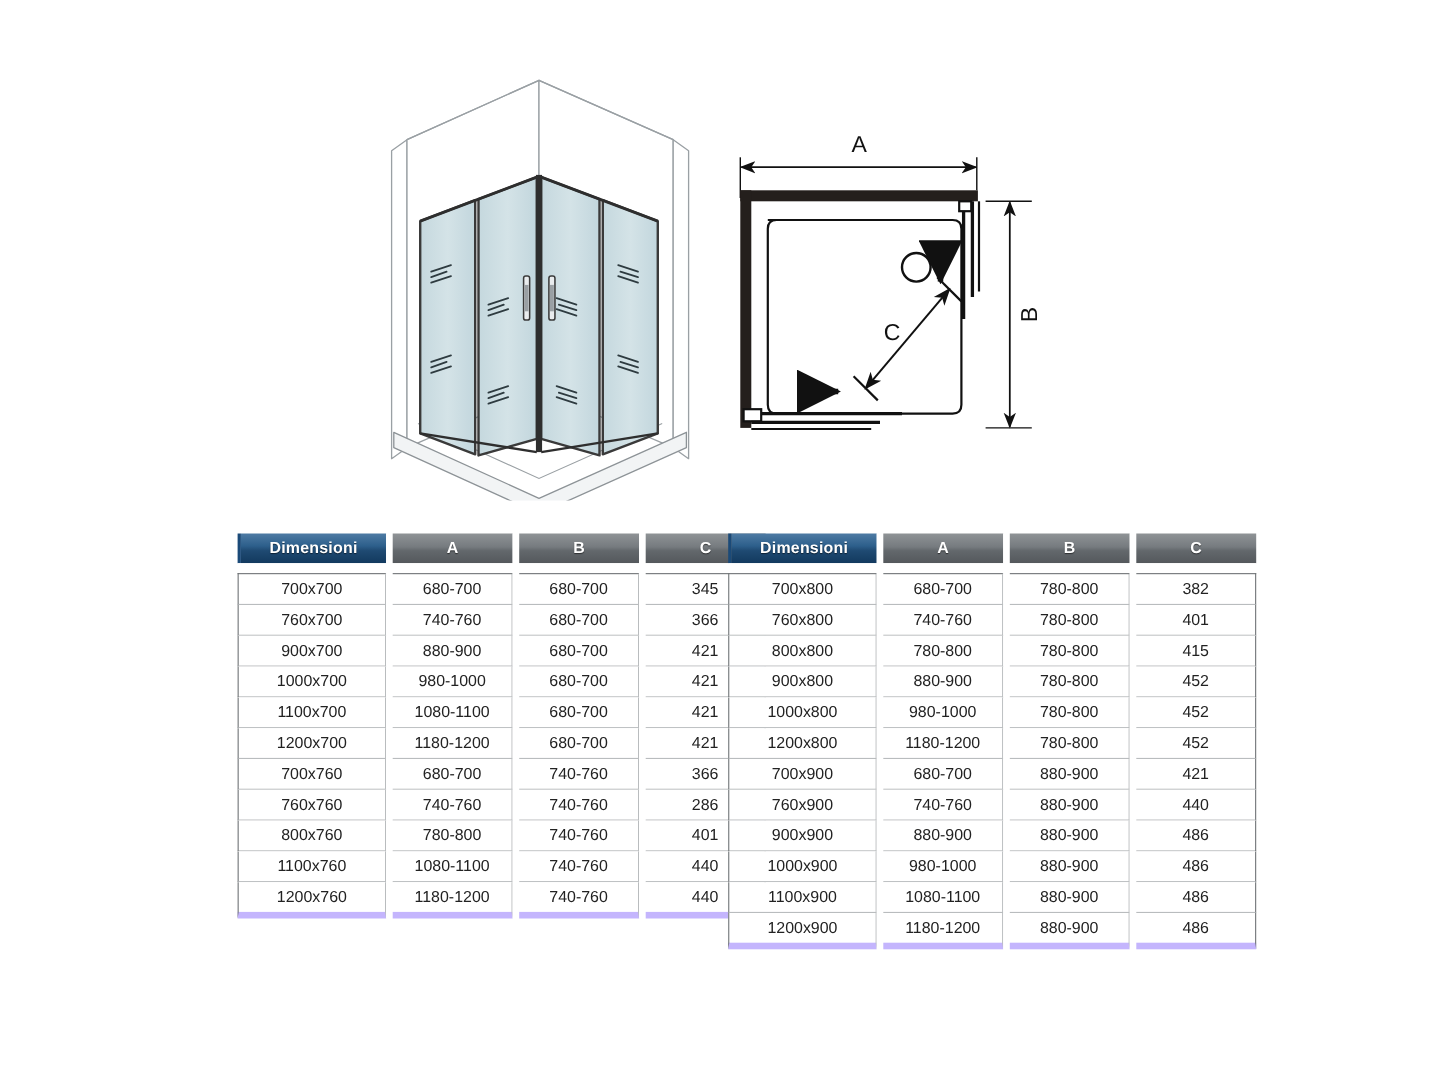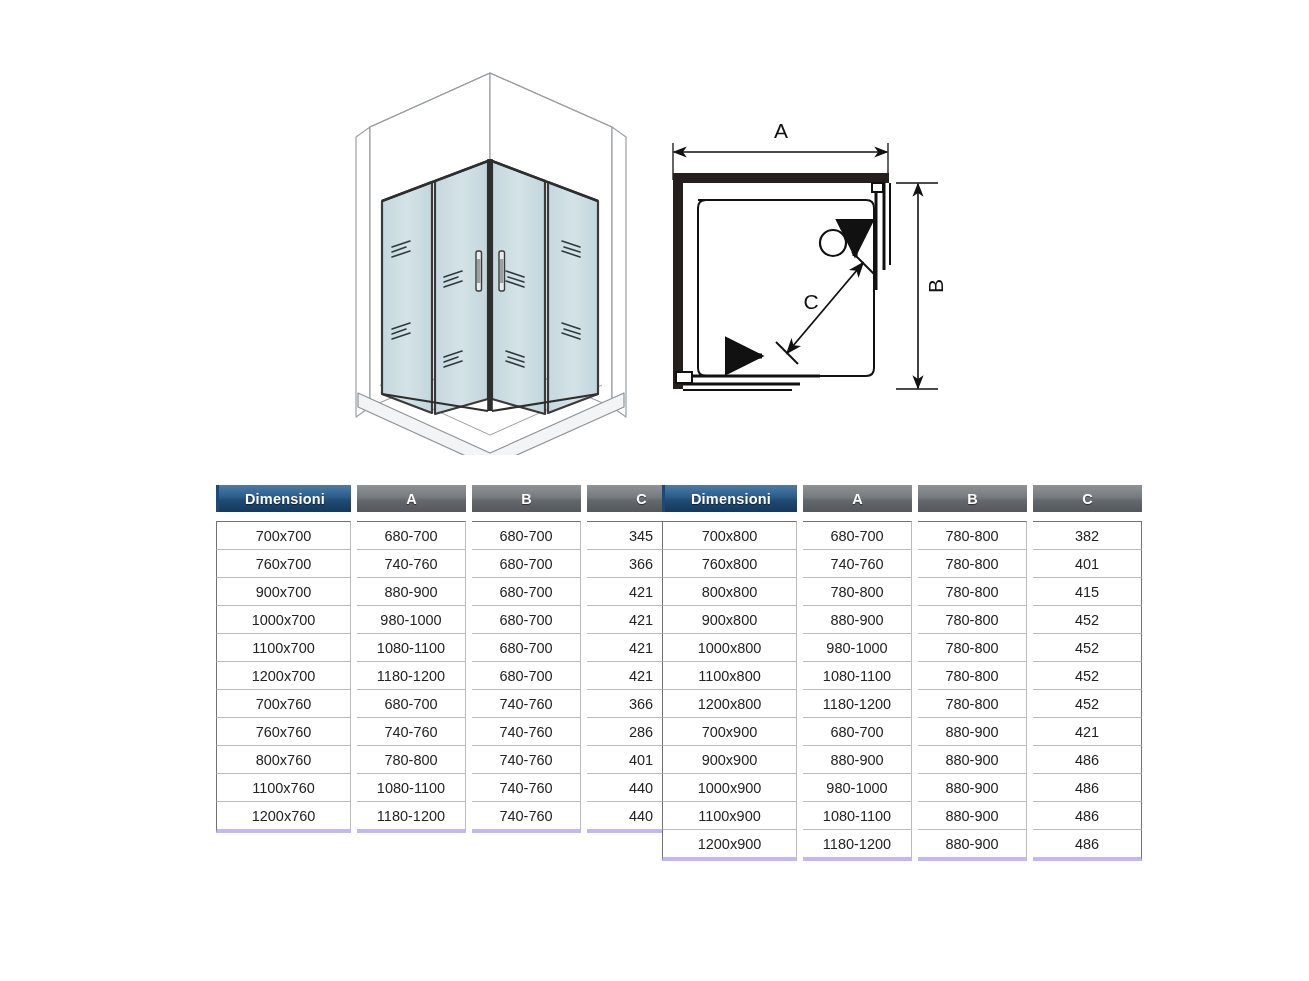--- a/index.html
+++ b/index.html
@@ -91,21 +91,21 @@
   table.dim-table tbody.body-rows tr td:first-child {
     border-left: 1px solid #6f7376;
   }
   table.dim-table tbody.body-rows tr td:last-child {
     border-right: 1px solid #6f7376;
   }
   table.dim-table tbody.body-rows tr:first-child td {
     border-top: 1px solid #6f7376;
   }
   table.dim-table tbody.body-rows tr:last-child td {
-    border-bottom: 4px solid #c4b5fd;
+    border-bottom: 6px solid #c4b5fd;
   }
   .c-dim { width: 125px; }
   .c-a   { width: 100px; }
   .c-b   { width: 100px; }
   .c-c   { width: 100px; }
 </style>
 </head>
 <body>
 
 <div id="drawings">
@@ -462,45 +462,45 @@
         <tr>
           <td class="c-dim">1000x800</td>
           <td style="width: 6px; border: 0px; background: rgb(255, 255, 255); padding: 0px;"></td>
           <td class="c-a">980-1000</td>
           <td style="width: 6px; border: 0px; background: rgb(255, 255, 255); padding: 0px;"></td>
           <td class="c-b">780-800</td>
           <td style="width: 6px; border: 0px; background: rgb(255, 255, 255); padding: 0px;"></td>
           <td class="c-c">452</td>
         </tr>
         <tr>
-          <td class="c-dim">1100x800</td>
-          <td style="width: 6px; border: 0px; background: rgb(255, 255, 255); padding: 0px;"></td>
-          <td class="c-a">1080-1100</td>
+          <td class="c-dim">1200x800</td>
+          <td style="width: 6px; border: 0px; background: rgb(255, 255, 255); padding: 0px;"></td>
+          <td class="c-a">1180-1200</td>
           <td style="width: 6px; border: 0px; background: rgb(255, 255, 255); padding: 0px;"></td>
           <td class="c-b">780-800</td>
           <td style="width: 6px; border: 0px; background: rgb(255, 255, 255); padding: 0px;"></td>
           <td class="c-c">452</td>
         </tr>
         <tr>
-          <td class="c-dim">1200x800</td>
-          <td style="width: 6px; border: 0px; background: rgb(255, 255, 255); padding: 0px;"></td>
-          <td class="c-a">1180-1200</td>
-          <td style="width: 6px; border: 0px; background: rgb(255, 255, 255); padding: 0px;"></td>
-          <td class="c-b">780-800</td>
-          <td style="width: 6px; border: 0px; background: rgb(255, 255, 255); padding: 0px;"></td>
-          <td class="c-c">452</td>
-        </tr>
-        <tr>
           <td class="c-dim">700x900</td>
           <td style="width: 6px; border: 0px; background: rgb(255, 255, 255); padding: 0px;"></td>
           <td class="c-a">680-700</td>
           <td style="width: 6px; border: 0px; background: rgb(255, 255, 255); padding: 0px;"></td>
           <td class="c-b">880-900</td>
           <td style="width: 6px; border: 0px; background: rgb(255, 255, 255); padding: 0px;"></td>
           <td class="c-c">421</td>
+        </tr>
+        <tr>
+          <td class="c-dim">760x900</td>
+          <td style="width: 6px; border: 0px; background: rgb(255, 255, 255); padding: 0px;"></td>
+          <td class="c-a">740-760</td>
+          <td style="width: 6px; border: 0px; background: rgb(255, 255, 255); padding: 0px;"></td>
+          <td class="c-b">880-900</td>
+          <td style="width: 6px; border: 0px; background: rgb(255, 255, 255); padding: 0px;"></td>
+          <td class="c-c">440</td>
         </tr>
         <tr>
           <td class="c-dim">900x900</td>
           <td style="width: 6px; border: 0px; background: rgb(255, 255, 255); padding: 0px;"></td>
           <td class="c-a">880-900</td>
           <td style="width: 6px; border: 0px; background: rgb(255, 255, 255); padding: 0px;"></td>
           <td class="c-b">880-900</td>
           <td style="width: 6px; border: 0px; background: rgb(255, 255, 255); padding: 0px;"></td>
           <td class="c-c">486</td>
         </tr>

